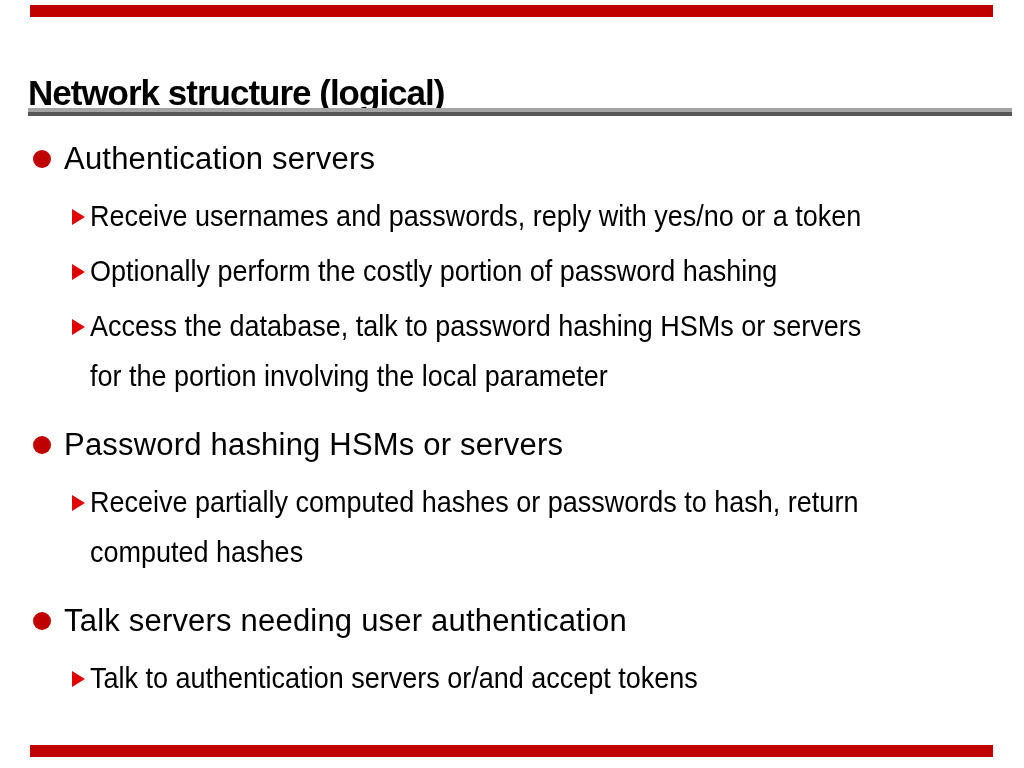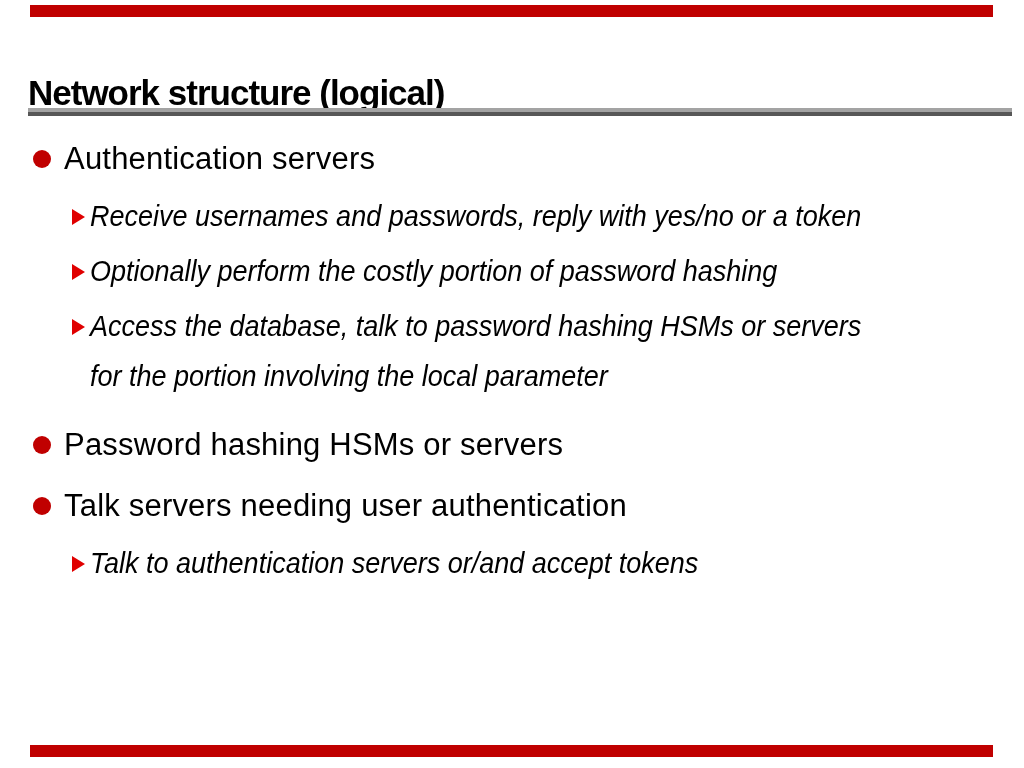--- a/index.html
+++ b/index.html
@@ -44,21 +44,21 @@
   .l1:first-child{margin-top:0;}
   .dot{
     width:18px;height:18px;border-radius:50%;
     background:var(--accent-red);flex:0 0 18px;margin-right:13px;
   }
   .l1-text{
     font-size:31px;white-space:nowrap;letter-spacing:0.2px;
   }
   .sub-group{margin-top:10px;}
   .l2{
-    position:relative;padding-left:62px;line-height:50px;font-style:italic;
+    position:relative;padding-left:62px;line-height:50px;
   }
   .tri{
     position:absolute;left:44px;top:18px;
     width:0;height:0;
     border-left:13px solid var(--tri-red);
     border-top:8px solid transparent;
     border-bottom:8px solid transparent;
   }
   .l2-text{
     display:inline-block;font-size:30px;line-height:50px;
@@ -85,20 +85,21 @@
       <div class="sub-group">
         <div class="l2"><span class="tri"></span><span class="l2-text">Receive usernames and passwords, reply with yes/no or a token</span></div>
         <div class="l2"><span class="tri"></span><span class="l2-text">Optionally perform the costly portion of password hashing</span></div>
         <div class="l2"><span class="tri"></span><span class="l2-text">Access the database, talk to password hashing HSMs or servers<br>for the portion involving the local parameter</span></div>
       </div>
       <div class="l1">
         <span class="dot"></span>
         <span class="l1-text">Password hashing HSMs or servers</span>
       </div>
       <div class="sub-group">
+        <div class="l2"><span class="tri"></span><span class="l2-text">Receive partially computed hashes or passwords to hash, return<br>computed hashes</span></div>
       </div>
       <div class="l1">
         <span class="dot"></span>
         <span class="l1-text">Talk servers needing user authentication</span>
       </div>
       <div class="sub-group">
         <div class="l2"><span class="tri"></span><span class="l2-text">Talk to authentication servers or/and accept tokens</span></div>
       </div>
     </div>
 

